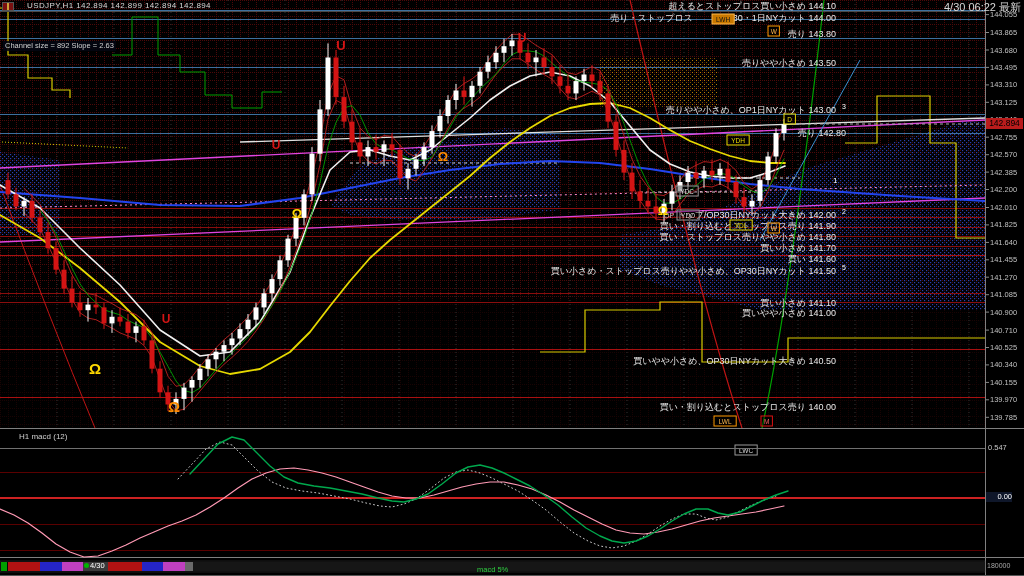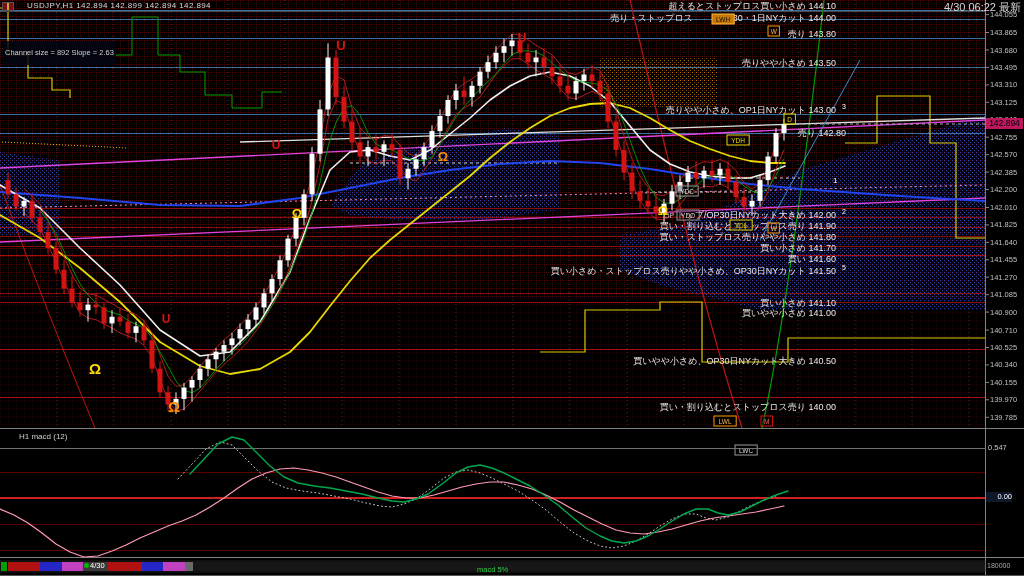--- a/index.html
+++ b/index.html
@@ -6,24 +6,24 @@
   .screen{position:relative;width:1024px;height:576px;background:#000;overflow:hidden;
           font-family:"Liberation Sans",sans-serif;}
   svg{position:absolute;left:0;top:0;}
   .ov{position:absolute;white-space:nowrap;color:#ddd;line-height:1;}
   .titlebar-icon{position:absolute;left:2px;top:2px;width:10px;height:7px;
 
 
     background:linear-gradient(90deg,#7a1010 0 40%,#caa23a 40% 60%,#7a1010 60%);border:1px solid #555;}
   .titlebar-text{left:27px;top:2px;font-size:8px;color:#d8d8d8;letter-spacing:.4px;}
   .datetime{left:944px;top:2px;font-size:11px;color:#d8d8d8;}
-  .channel-label{left:3px;top:41px;font-size:7.5px;color:#d0d0d0;background:rgba(2,6,18,.85);padding:8px 2px;}
+  .channel-label{left:3px;top:41px;font-size:7.5px;color:#d0d0d0;background:rgba(2,6,18,.85);padding:1px 2px;}
   .symbol-title{left:28px;top:44px;font-size:34px;font-weight:500;color:#fff;letter-spacing:3px;}
   .macd-label{left:19px;top:433px;font-size:8px;color:#cfcfcf;}
-  .cur-tag{left:986px;top:118px;width:37px;height:11px;background:#be185d;color:#000;
+  .cur-tag{left:986px;top:118px;width:37px;height:11px;background:#b91c1c;color:#000;
            font-size:8.5px;text-align:center;line-height:11px;}
   .macd-top{left:988px;top:444px;font-size:7.5px;color:#c8c8c8;}
   .macd-zero{left:986px;top:492px;width:26px;font-size:7.5px;background:#0f172a;color:#fff;text-align:right;line-height:10px;}
   .macd-bottom{left:987px;top:547px;font-size:7.5px;color:#c8c8c8;margin-top:32px;}
   .vol-scale{left:987px;top:562px;font-size:7px;color:#a8a8a8;}
   .bb-date{left:84px;top:562px;font-size:7.5px;color:#fff;}
   .bb-date .dot{display:inline-block;width:5px;height:5px;border-radius:50%;background:#00b400;margin-right:1px;}
   .bb-note{left:477px;top:566px;font-size:7.5px;color:#2ecc40;}
 </style>
 </head>

